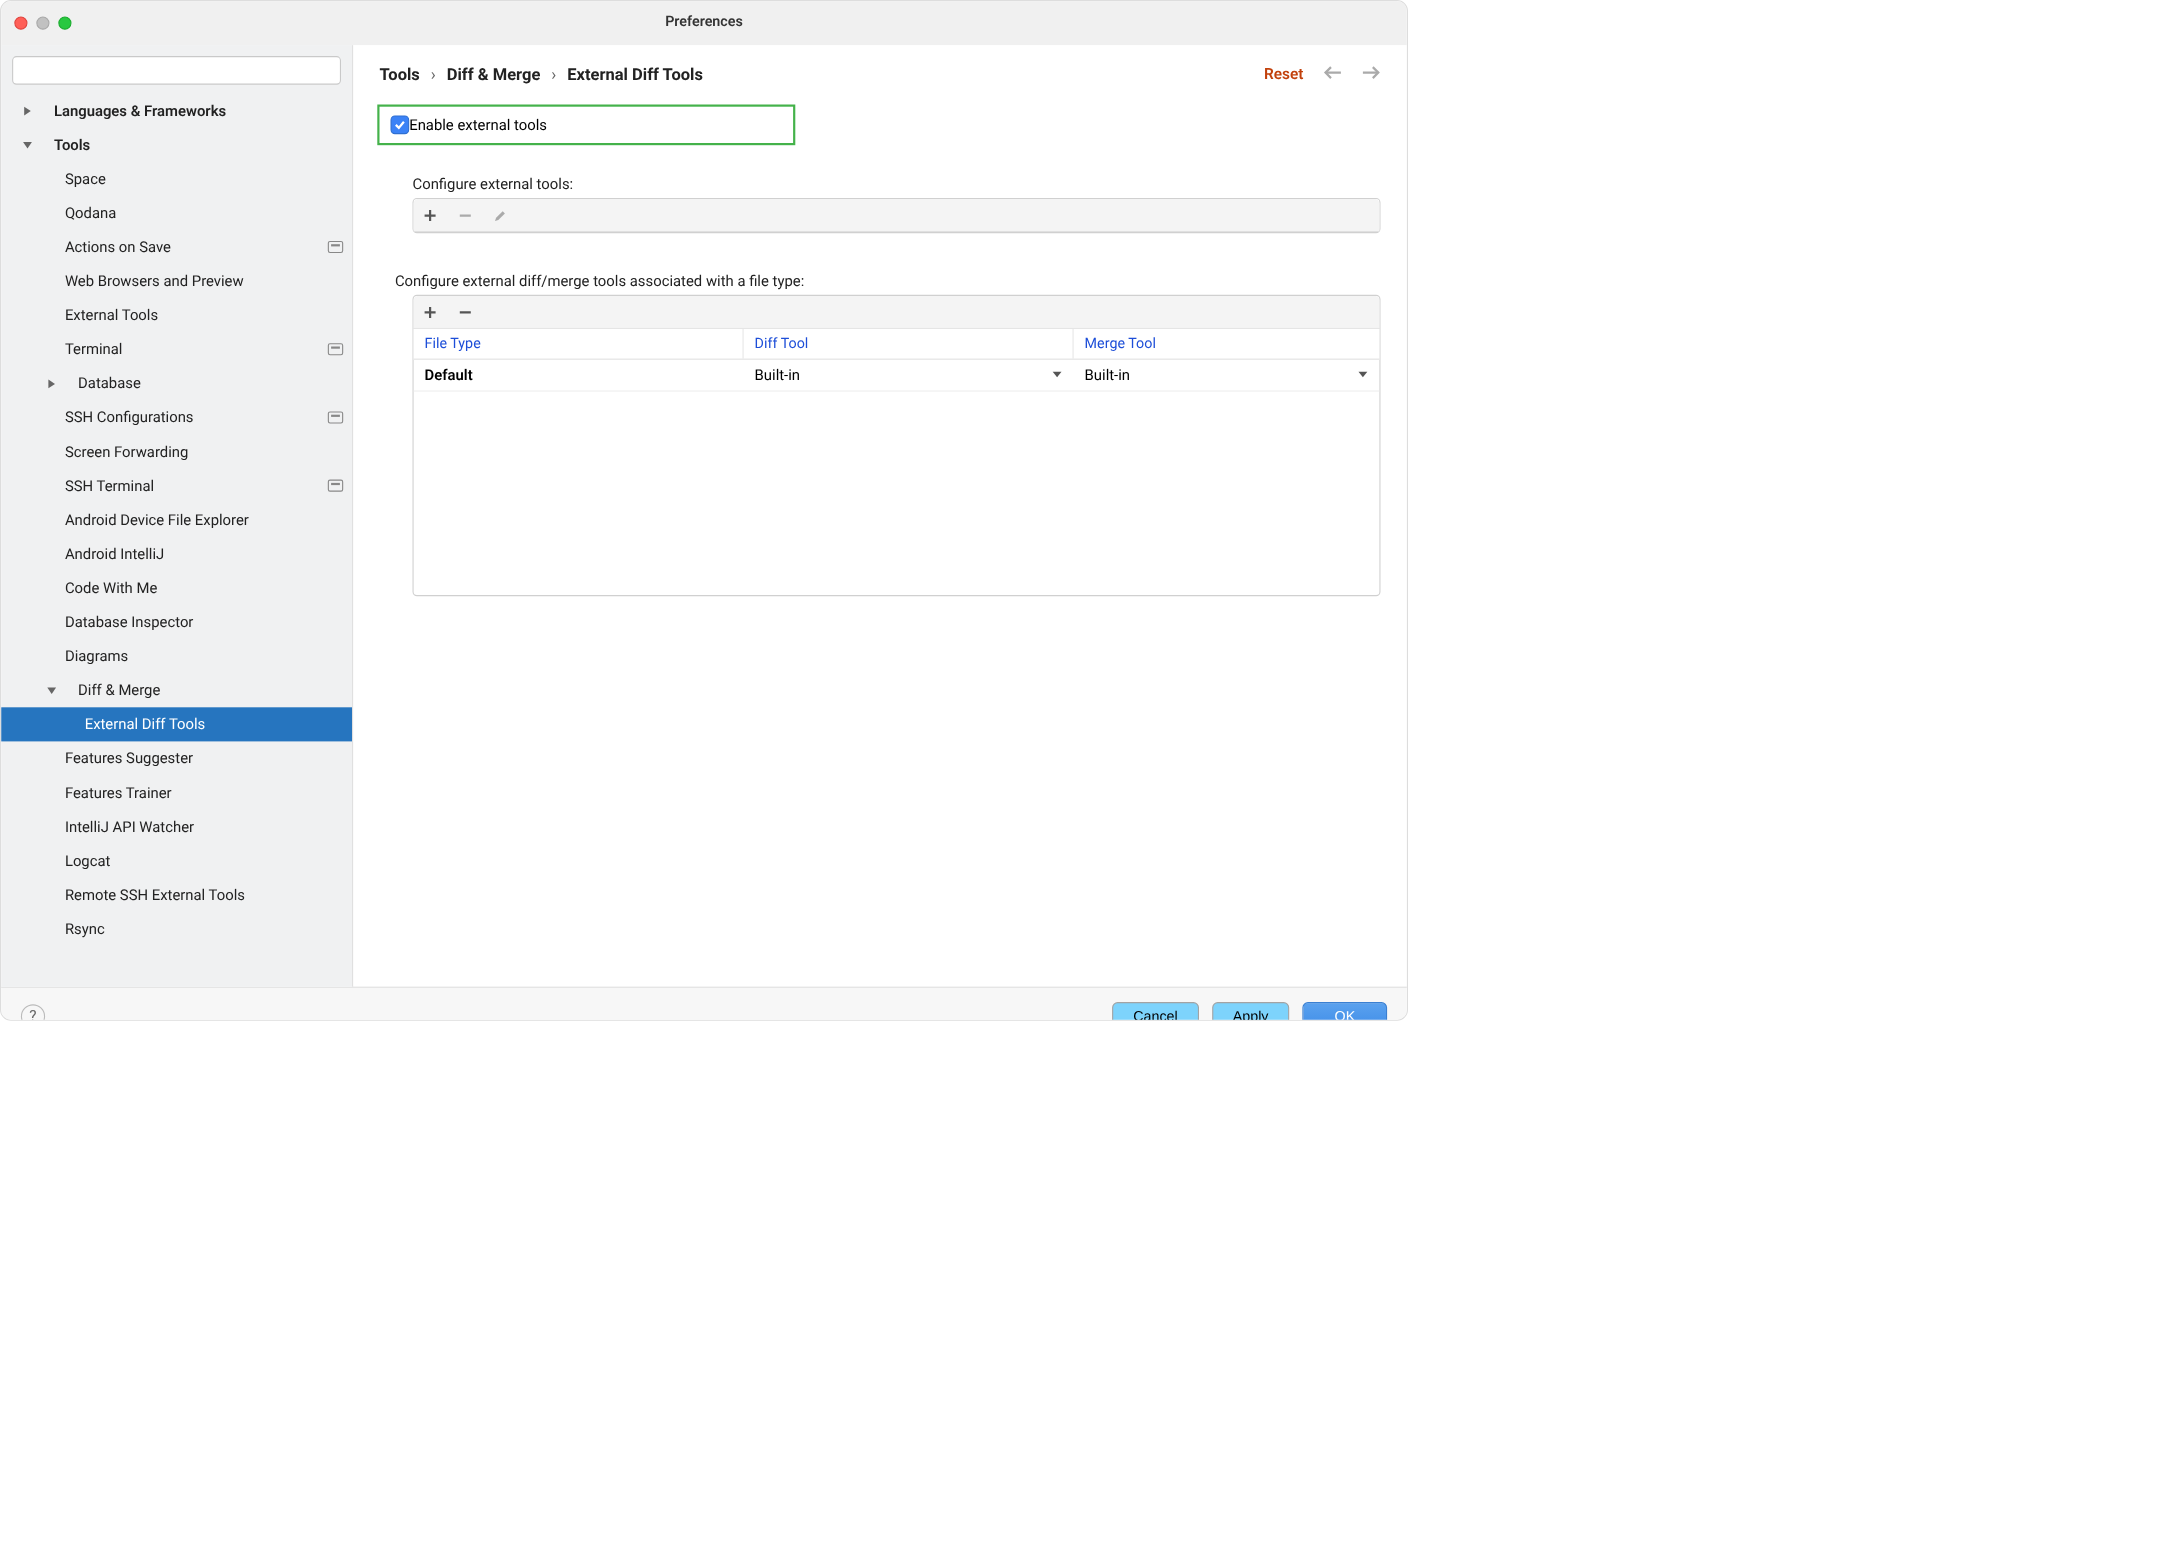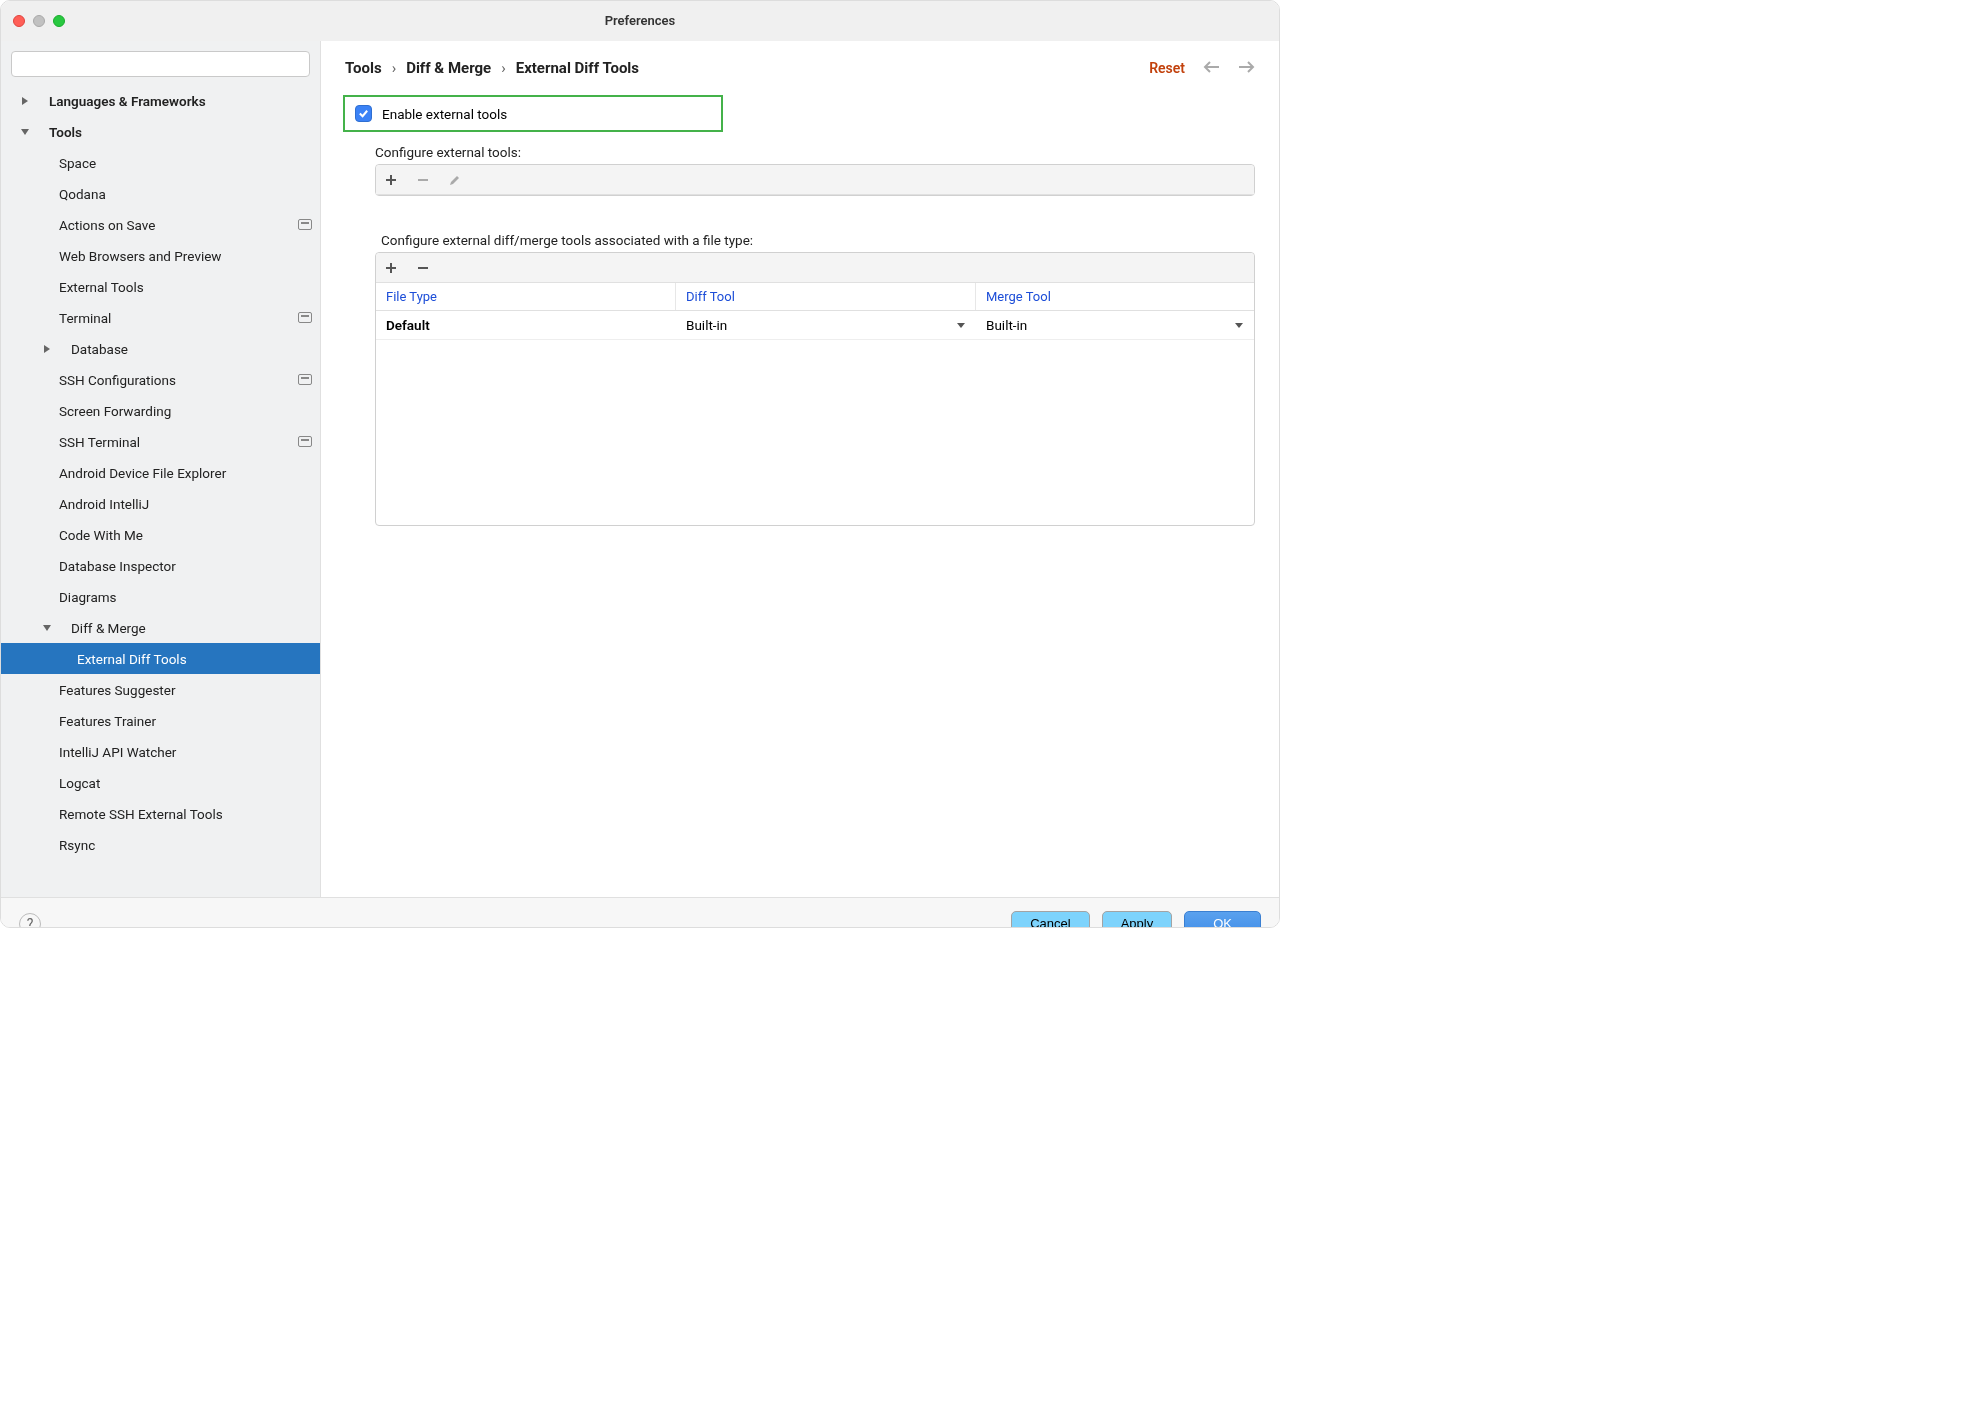--- a/index.html
+++ b/index.html
@@ -153,22 +153,21 @@
     }
     .nav-arrow {
       cursor: default;
     }
     .highlight-box {
       border: 2px solid #44b24a;
       background: #fff;
       padding: 8px 10px;
       display: inline-flex;
       align-items: center;
-      gap: 10px;
-      margin-bottom: 8px;
+      margin-bottom: 24px;
       margin-left: -2px;
       width: 380px;
     }
     .checkbox {
       width: 17px; height: 17px;
       border-radius: 4px;
       background: #3b82f6;
       border: 1px solid #2f6fd1;
       display: flex;
       align-items: center;
@@ -466,21 +465,21 @@
             </svg>
         </span>
         <span class="tb-btn" style="color:#aaa">
           <svg width="12" height="12" viewBox="0 0 12 12" fill="currentColor">
               <path d="M1 11 L2 8 L8 2 L10 4 L4 10 Z"></path>
             </svg>
         </span>
       </div>
     </div>
 
-    <div class="section-label" style="margin-left:36px">Configure external diff/merge tools associated with a file type:</div>
+    <div class="section-label" style="margin-left:14px">Configure external diff/merge tools associated with a file type:</div>
     <div class="table-wrap">
       <div class="listbox-toolbar" style="border-bottom:1px solid #e0e0e0">
         <span class="tb-btn">
           <svg width="12" height="12" viewBox="0 0 12 12" stroke="currentColor" stroke-width="2">
               <line x1="6" y1="1" x2="6" y2="11"></line>
               <line x1="1" y1="6" x2="11" y2="6"></line>
             </svg>
         </span>
         <span class="tb-btn">
           <svg width="12" height="12" viewBox="0 0 12 12" stroke="currentColor" stroke-width="2">

